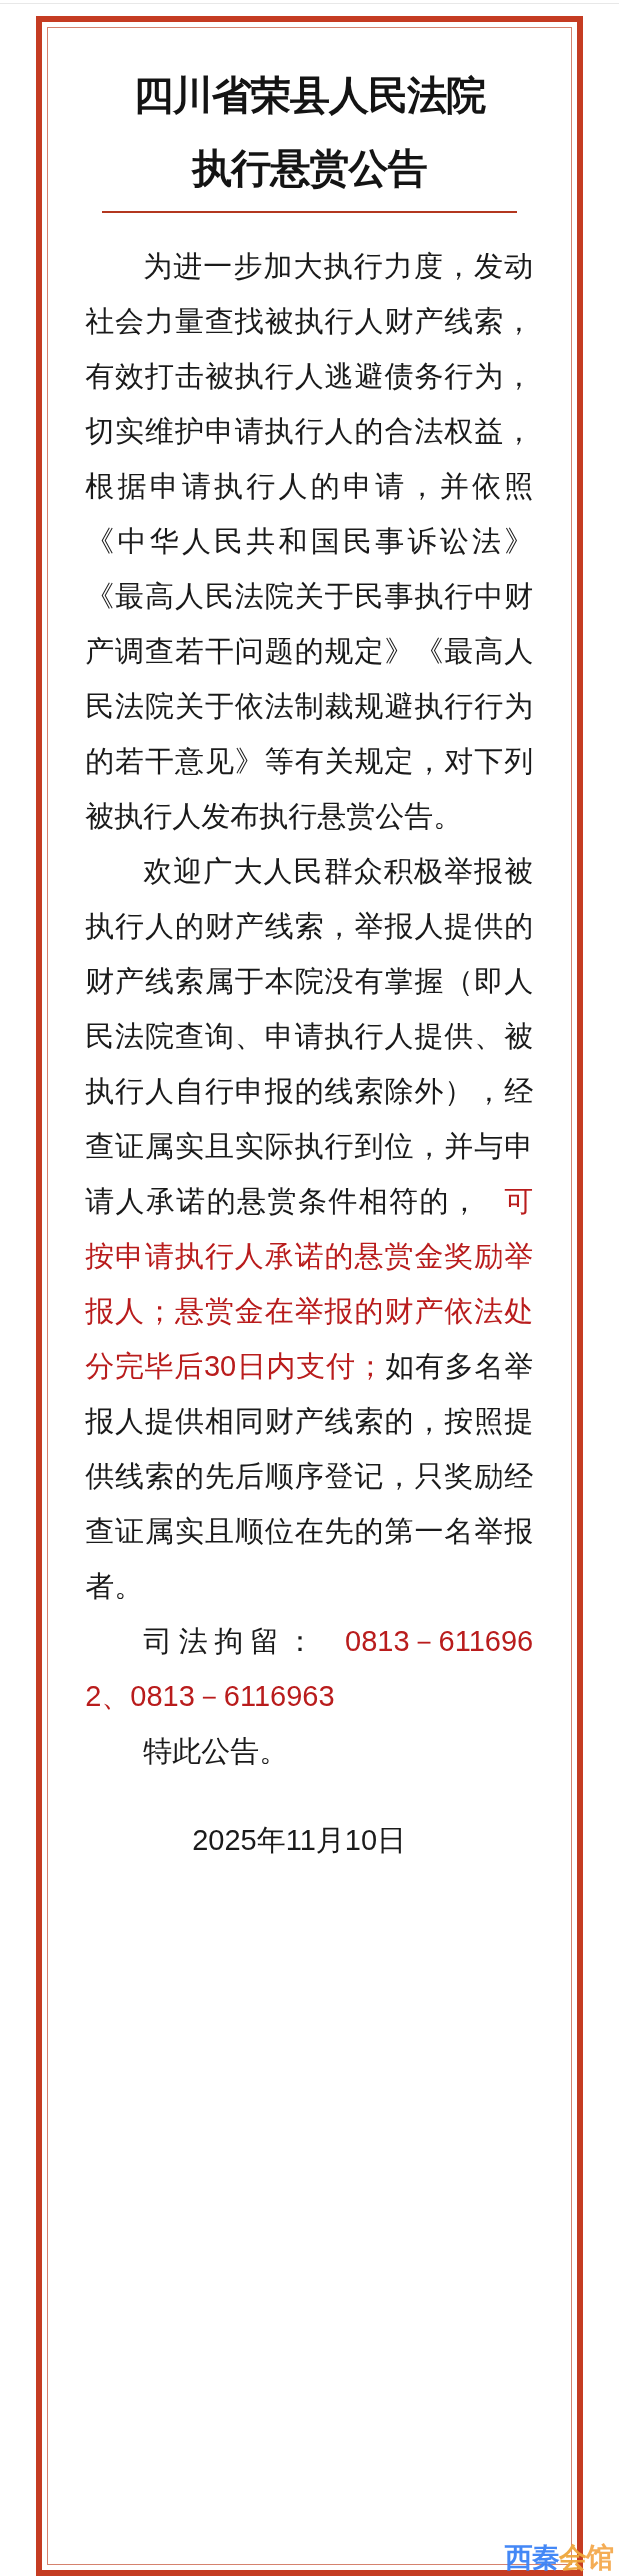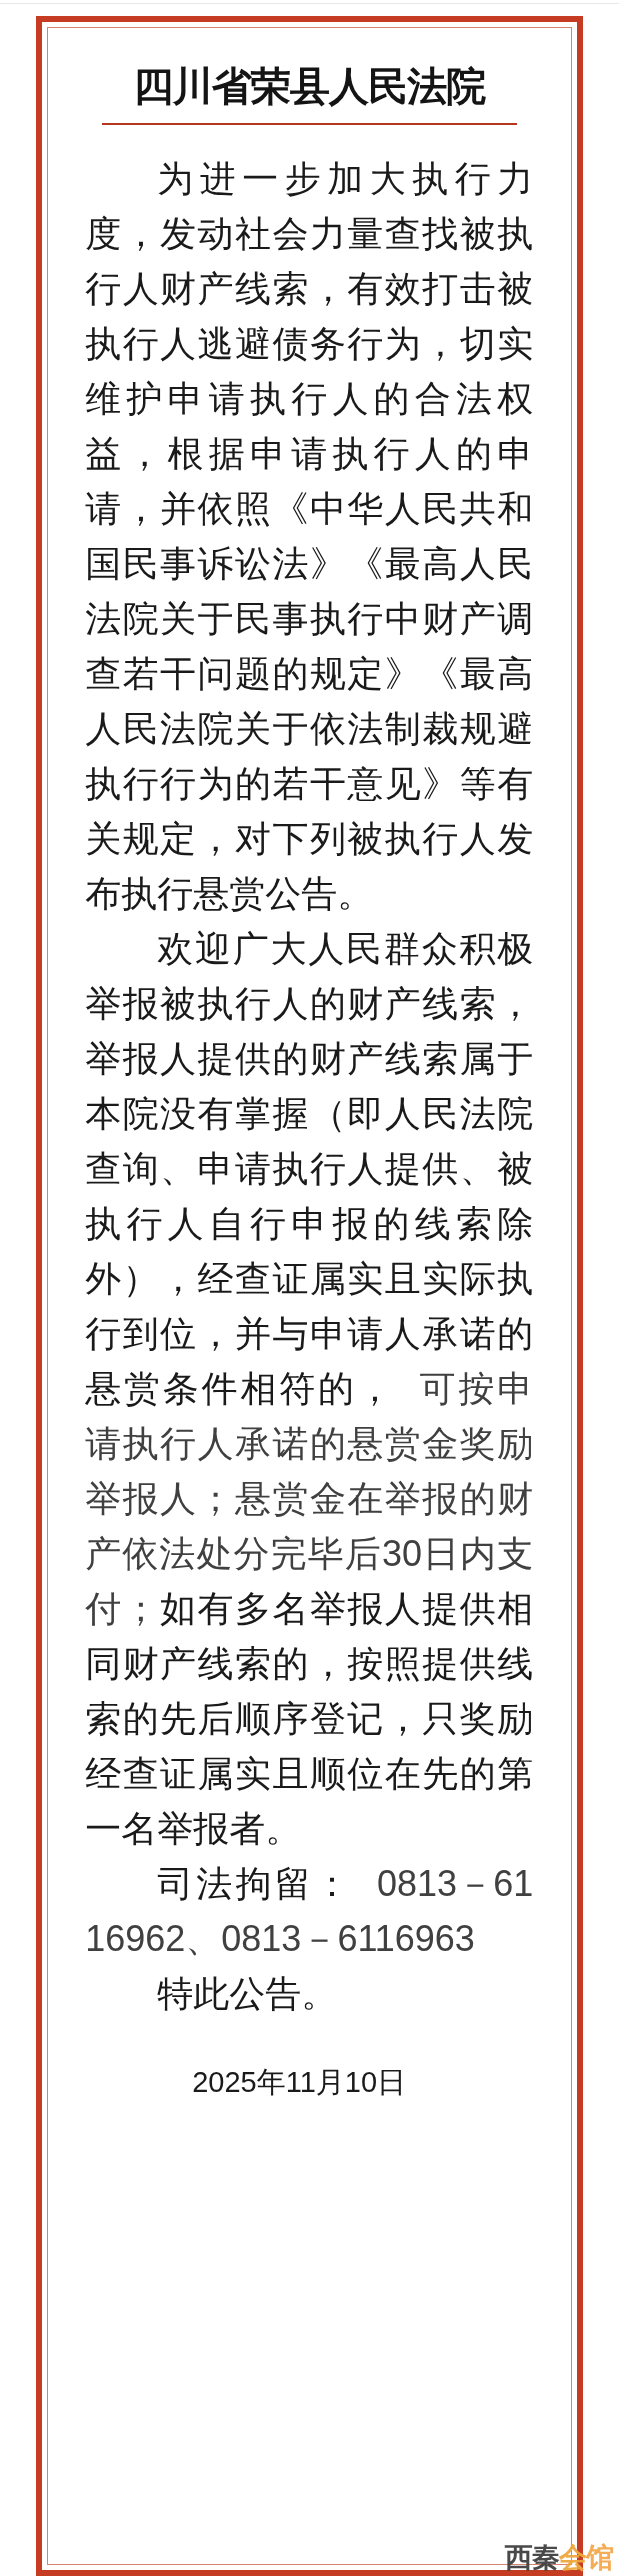--- a/index.html
+++ b/index.html
@@ -38,49 +38,49 @@
     right: 5.2px;
     top: 5.2px;
     bottom: 5.2px;
     border: 1.7px solid #d5826e;
     overflow: hidden;
   }
   .notice-content {
     padding: 24px 37px 0 37px;
   }
   .notice-title {
-    margin: 4px;
+    margin: 13px;
     text-align: center;
     font-size: 40px;
     line-height: 60px;
     font-weight: 700;
     color: #141414;
     letter-spacing: -0.9px;
   }
   .title-divider {
     height: 2.6px;
     background: #b3371f;
     margin: 6.9px 17px 0 17px;
   }
   .notice-body {
     margin-top: 26px;
     width: 448px;
   }
   .notice-body p {
     margin: 0;
-    font-size: 36px;
+    font-size: 29px;
     line-height: 55px;
     color: #1a1a1a;
     font-weight: 500;
     text-align: justify;
     text-indent: 2em;
     word-break: break-all;
   }
   .notice-body p span.red {
-    color: #404040;
+    color: #b91c1c;
     margin-left: 24px;
   }
   .notice-date {
     margin-top: 34px;
     padding-right: 20.7px;
     font-size: 29px;
     line-height: 55px;
     color: #1a1a1a;
     font-weight: 500;
     text-align: center;
@@ -89,37 +89,38 @@
     position: absolute;
     right: 6.9px;
     top: 2539px;
     font-size: 28px;
     font-weight: 700;
     letter-spacing: -0.9px;
     white-space: nowrap;
     z-index: 5;
     opacity: 0.95;
   }
-  .watermark .wm-blue   { color: #404040; }
+  .watermark .wm-blue   { color: #3b82f6; }
   .watermark .wm-orange1 { color: #efa73c; }
   .watermark .wm-orange2 { color: #f4a94e; }
 </style>
 </head>
 <body>
 
 <div class="page">
 
   <div class="top-hairline"></div>
 
   <div class="notice-box">
     <div class="notice-inner">
       <div class="notice-content">
 
         <h1 class="notice-title">四川省荣县人民法院</h1>
 
+        <h1 class="notice-title">执行悬赏公告</h1>
 
         <div class="title-divider"></div>
 
         <div class="notice-body">
             <p><span>为进一步加大执行力度，发动社会力量查找被执行人财产线索，有效打击被执行人逃避债务行为，切实维护申请执行人的合法权益，根据申请执行人的申请，并依照《中华人民共和国民事诉讼法》《最高人民法院关于民事执行中财产调查若干问题的规定》《最高人民法院关于依法制裁规避执行行为的若干意见》等有关规定，对下列被执行人发布执行悬赏公告。</span></p>
             <p><span>欢迎广大人民群众积极举报被执行人的财产线索，举报人提供的财产线索属于本院没有掌握（即人民法院查询、申请执行人提供、被执行人自行申报的线索除外），经查证属实且实际执行到位，并与申请人承诺的悬赏条件相符的，</span><span class="red">可按申请执行人承诺的悬赏金奖励举报人；悬赏金在举报的财产依法处分完毕后30日内支付；</span><span>如有多名举报人提供相同财产线索的，按照提供线索的先后顺序登记，只奖励经查证属实且顺位在先的第一名举报者。</span></p>
             <p><span>司法拘留：</span><span class="red">0813－6116962、0813－6116963</span></p>
             <p><span>特此公告。</span></p>
           </div>
 

